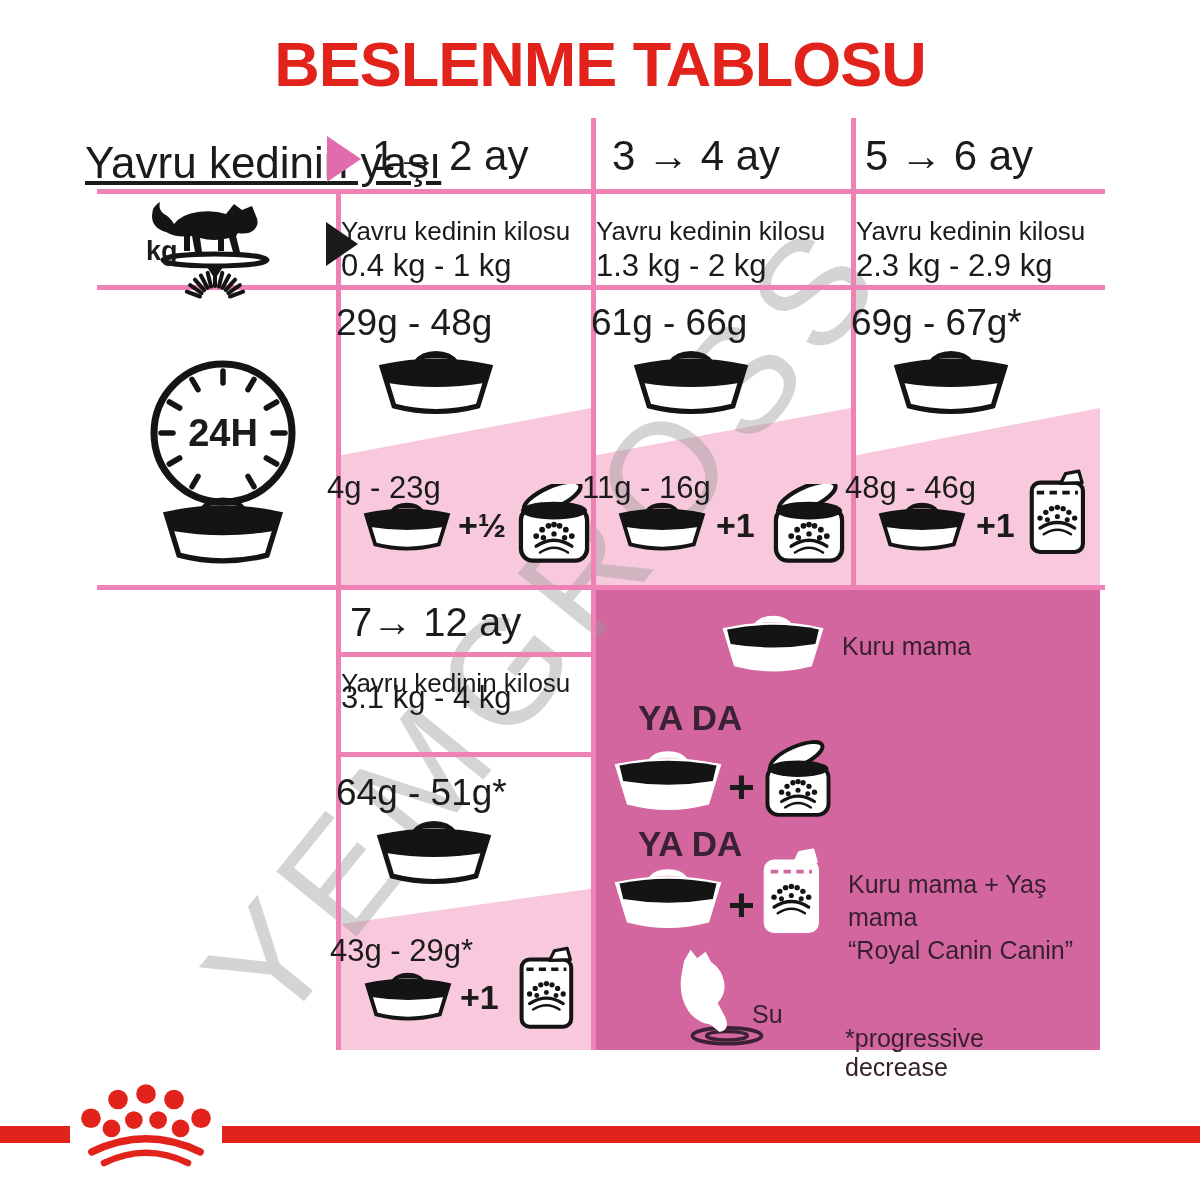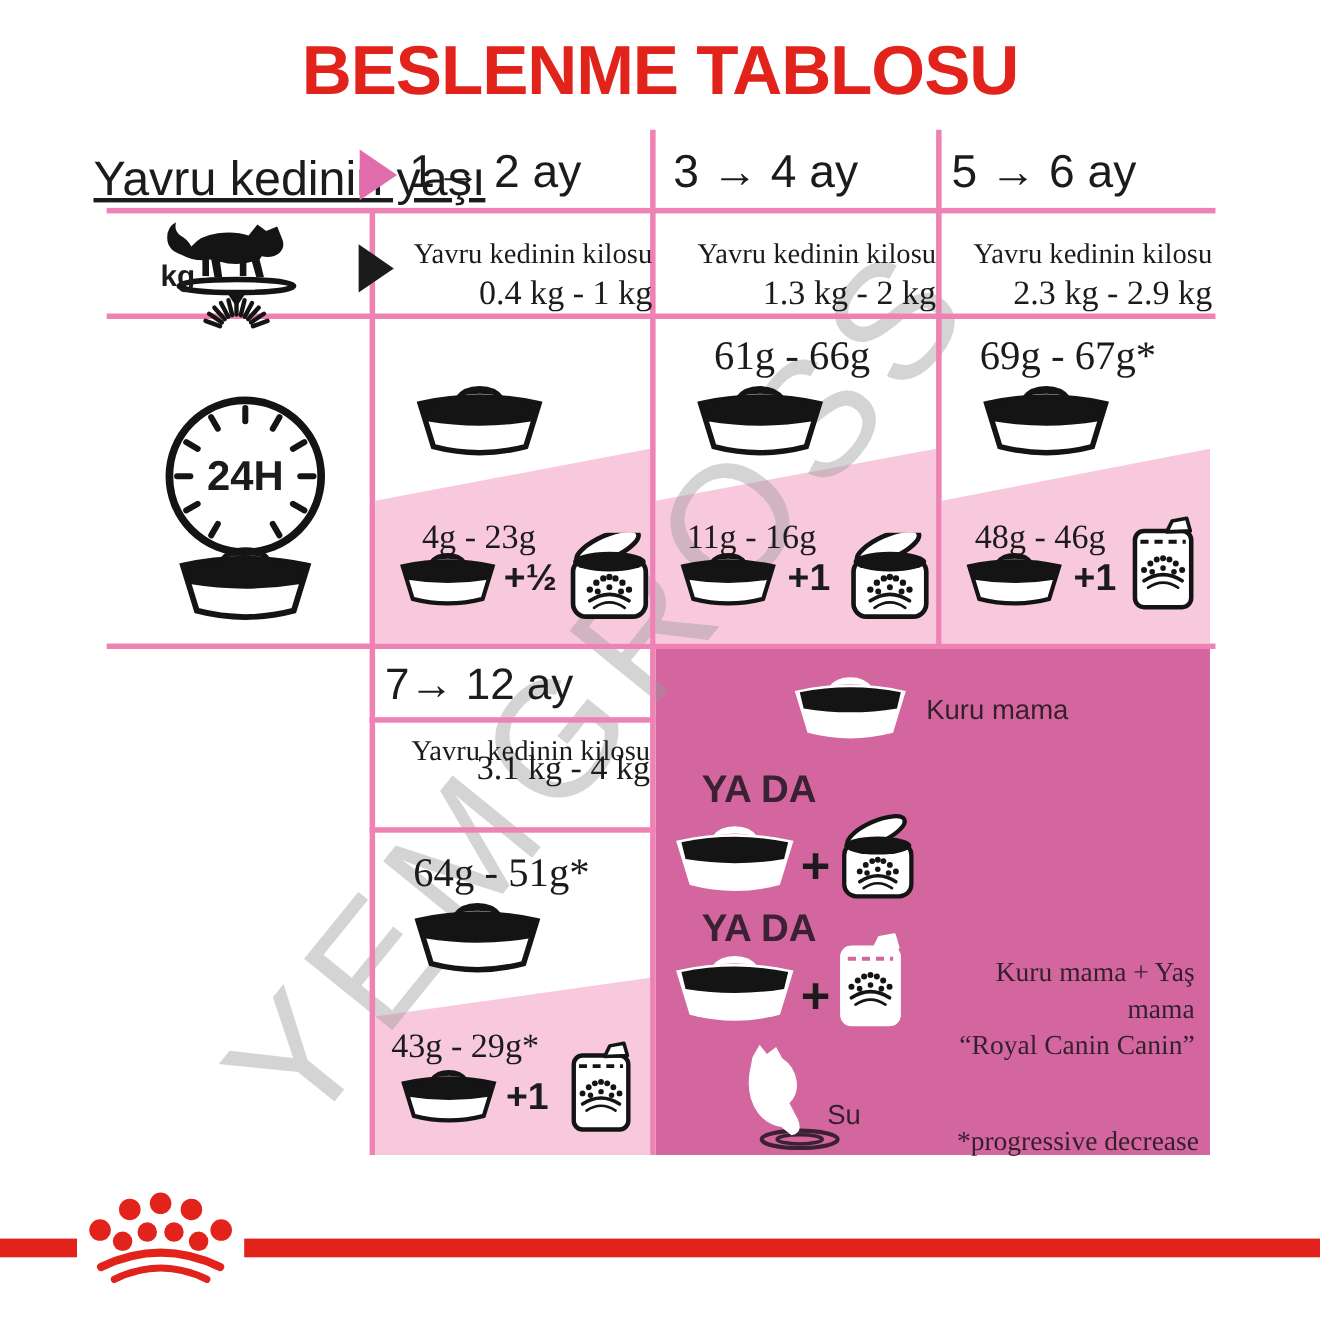--- a/index.html
+++ b/index.html
@@ -1,20 +1,20 @@
 <!DOCTYPE html>
 <html><head>
 <meta charset="utf-8">
 <style>
   html,body{margin:0;padding:0;background:#fff;}
   #stage{position:relative;width:1200px;height:1200px;background:#ffffff;overflow:hidden;
          font-family:"Liberation Sans",sans-serif;color:#1b1b1b;}
   .abs{position:absolute;}
   .z1{z-index:1}.z2{z-index:2}.z3{z-index:3}.z4{z-index:4}.z5{z-index:5}
-  .ctr{text-align:right;font-family:Liberation Serif, serif;}
+  .ctr{text-align:left;}
   #title{left:0;top:28px;width:1200px;text-align:center;font-size:63px;font-weight:bold;
          letter-spacing:-1px;color:#e2231c;}
   .gridline{background:#ee82b4;}
   .wedge{background:#f8c9dc;}
   #dark-panel{background:#d4669f;}
   .agetext{font-size:42px;}
   .lbl{font-size:44px;text-decoration:underline;}
   .kilosu{font-size:26px;}
   .kilorange{font-size:31px;}
   .dry{font-size:37px;}
@@ -184,20 +184,21 @@
   <div class="abs z4 ctr kilorange" style="left:856px;top:248px;width:246px">2.3 kg - 2.9 kg</div>
 
   <svg class="abs z4" style="left:148px;top:358px" width="150" height="150">
       <use href="#sym-clock"></use>
     </svg>
   <div class="abs z4" style="left:148px;top:412px;width:150px;text-align:center;font-size:38px;font-weight:bold">24H</div>
   <svg class="abs z4" style="left:160px;top:496px;color:#141414" width="126" height="70">
       <use href="#sym-bowl"></use>
     </svg>
 
+  <div class="abs z4 ctr dry" style="left:336px;top:302px;width:200px">29g - 48g</div>
   <div class="abs z4 ctr dry" style="left:591px;top:302px;width:200px">61g - 66g</div>
   <div class="abs z4 ctr dry" style="left:851px;top:302px;width:200px">69g - 67g*</div>
   <svg class="abs z4" style="left:376px;top:350px;color:#141414" width="120" height="66">
       <use href="#sym-bowl"></use>
     </svg>
   <svg class="abs z4" style="left:631px;top:350px;color:#141414" width="120" height="66">
       <use href="#sym-bowl"></use>
     </svg>
   <svg class="abs z4" style="left:891px;top:350px;color:#141414" width="120" height="66">
       <use href="#sym-bowl"></use>

